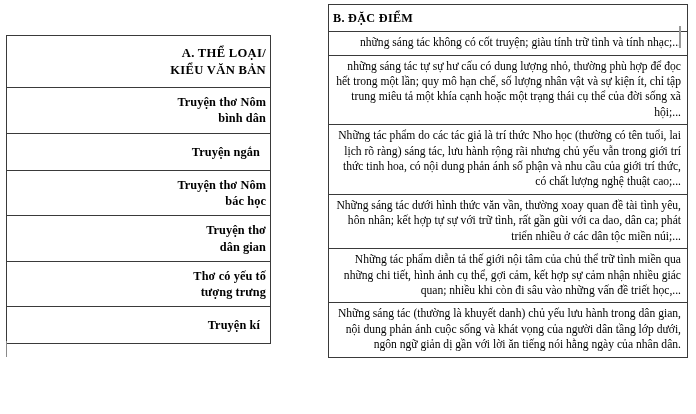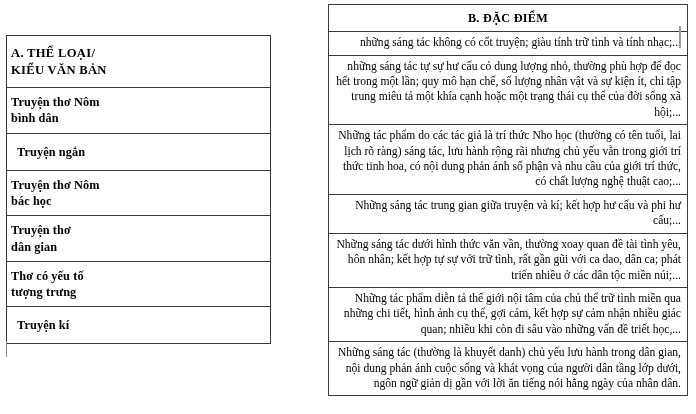--- a/index.html
+++ b/index.html
@@ -28,21 +28,21 @@
     position: absolute;
     left: 6px;
     top: 35px;
     width: 265px;
     border-collapse: collapse;
     table-layout: fixed;
   }
   .left-table td {
     border: 1px solid #3a3a3a;
     border-width: 1px;
-    text-align: left;
+    text-align: right;
     vertical-align: middle;
     font-weight: bold;
     font-size: 12.3px;
     line-height: 1.32;
     padding: 6px 4px;
     letter-spacing: 0.1px;
   }
   .left-table td.header-cell {
     font-size: 12.6px;
     padding: 9px 4px 9px;
@@ -74,21 +74,21 @@
   }
   .right-table td {
     border: 1px solid #3a3a3a;
     vertical-align: top;
     text-align: right;
     font-size: 11.6px;
     line-height: 1.33;
     padding: 3px 6px 4px 7px;
   }
   .right-table td.header-cell {
-    text-align: center;
+    text-align: left;
     font-weight: bold;
     font-size: 12.2px;
     padding: 5px 4px 5px;
     letter-spacing: 0.3px;
   }
 
   
   .edge-tick {
     position: absolute;
     left: 679px;
@@ -158,23 +158,20 @@
       <tr>
         <td>những sáng tác không có cốt truyện; giàu tính trữ tình và tính nhạc;...</td>
       </tr>
       <tr>
         <td>những sáng tác tự sự hư cấu có dung lượng nhỏ, thường phù hợp để đọc hết trong một lần; quy mô hạn chế, số lượng nhân vật và sự kiện ít, chỉ tập trung miêu tả một khía cạnh hoặc một trạng thái cụ thể của đời sống xã hội;...</td>
       </tr>
       <tr>
         <td>Những tác phẩm do các tác giả là trí thức Nho học (thường có tên tuổi, lai lịch rõ ràng) sáng tác, lưu hành rộng rãi nhưng chủ yếu vẫn trong giới trí thức tinh hoa, có nội dung phản ánh số phận và nhu cầu của giới trí thức, có chất lượng nghệ thuật cao;...</td>
       </tr>
       <tr>
-        <td>Những sáng tác trung gian giữa truyện và kí; kết hợp hư cấu và phi hư cấu;...</td>
-      </tr>
-      <tr>
         <td>Những sáng tác dưới hình thức văn vần, thường xoay quan đề tài tình yêu, hôn nhân; kết hợp tự sự với trữ tình, rất gần gũi với ca dao, dân ca; phát triển nhiều ở các dân tộc miền núi;...</td>
       </tr>
       <tr>
         <td>Những tác phẩm diễn tả thế giới nội tâm của chủ thể trữ tình miền qua những chi tiết, hình ảnh cụ thể, gợi cảm, kết hợp sự cảm nhận nhiều giác quan; nhiều khi còn đi sâu vào những vấn đề triết học,...</td>
       </tr>
       <tr>
         <td>Những sáng tác (thường là khuyết danh) chủ yếu lưu hành trong dân gian, nội dung phản ánh cuộc sống và khát vọng của người dân tầng lớp dưới, ngôn ngữ giản dị gần với lời ăn tiếng nói hằng ngày của nhân dân.</td>
       </tr>
     </tbody>
   </table>

